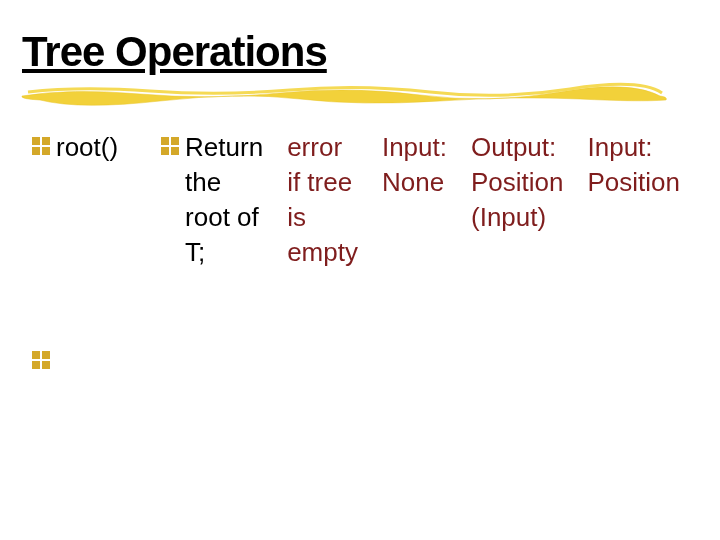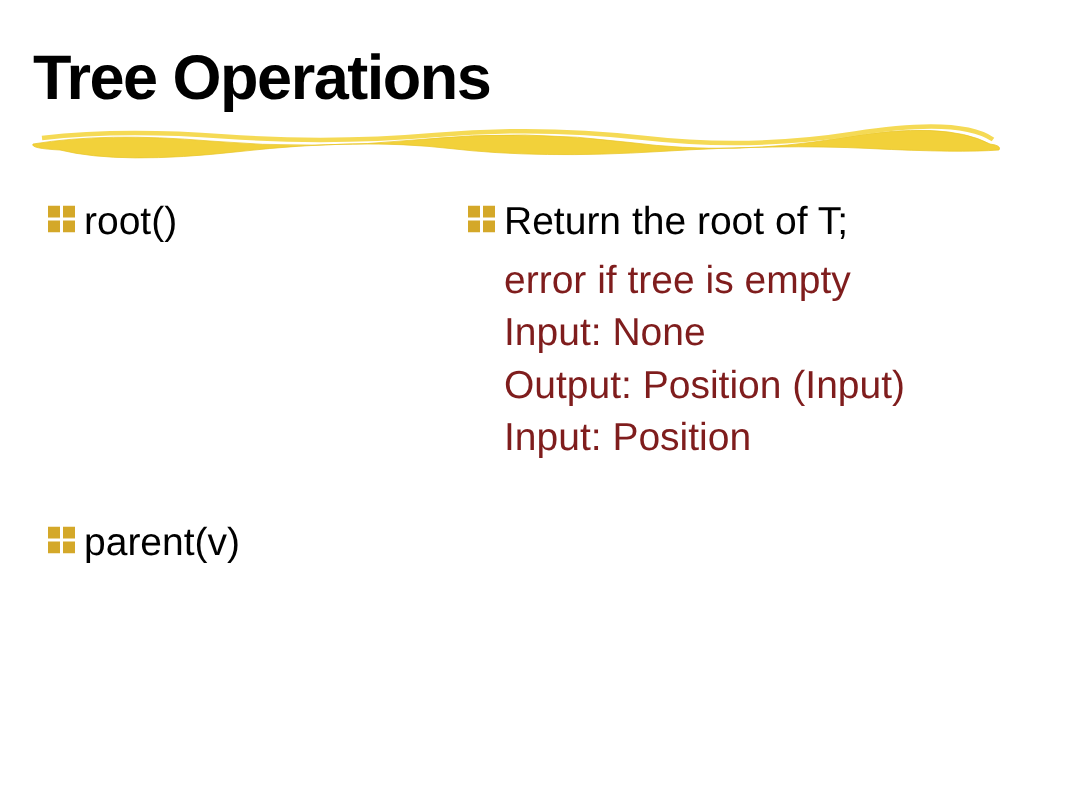--- a/index.html
+++ b/index.html
@@ -13,20 +13,21 @@
   }
   .title {
     font-family: Arial, Helvetica, sans-serif;
     font-weight: 900;
     font-size: 42px;
     color: #000000;
     letter-spacing: -1px;
     position: absolute;
     top: 28px;
     left: 22px;
+    text-decoration: underline;
   }
   .underline {
     position: absolute;
     top: 82px;
     left: 20px;
     width: 650px;
     height: 24px;
   }
   .content {
     position: absolute;
@@ -36,21 +37,21 @@
     display: flex;
   }
   .left-col {
     width: 280px;
     display: flex;
     flex-direction: column;
   }
   .right-col {
     flex: 1;
     display: flex;
-    flex-direction: column;
+    flex-direction: row;
   }
   .bullet-row {
     display: flex;
     align-items: flex-start;
     margin-bottom: 4px;
   }
   .bullet {
     width: 18px;
     height: 18px;
     margin-right: 6px;
@@ -102,21 +103,20 @@
 
     <div class="bullet-row">
       <span class="bullet">
         <svg width="18" height="18" viewBox="0 0 18 18">
           <rect x="0" y="0" width="8" height="8" fill="#d4a829"></rect>
           <rect x="10" y="0" width="8" height="8" fill="#d4a829"></rect>
           <rect x="0" y="10" width="8" height="8" fill="#d4a829"></rect>
           <rect x="10" y="10" width="8" height="8" fill="#d4a829"></rect>
         </svg>
       </span>
-      <span class="item-text">parent(v)</span>
     </div>
   </div>
 
   <div class="right-col">
     <div class="bullet-row">
       <span class="bullet">
         <svg width="18" height="18" viewBox="0 0 18 18">
           <rect x="0" y="0" width="8" height="8" fill="#d4a829"></rect>
           <rect x="10" y="0" width="8" height="8" fill="#d4a829"></rect>
           <rect x="0" y="10" width="8" height="8" fill="#d4a829"></rect>

